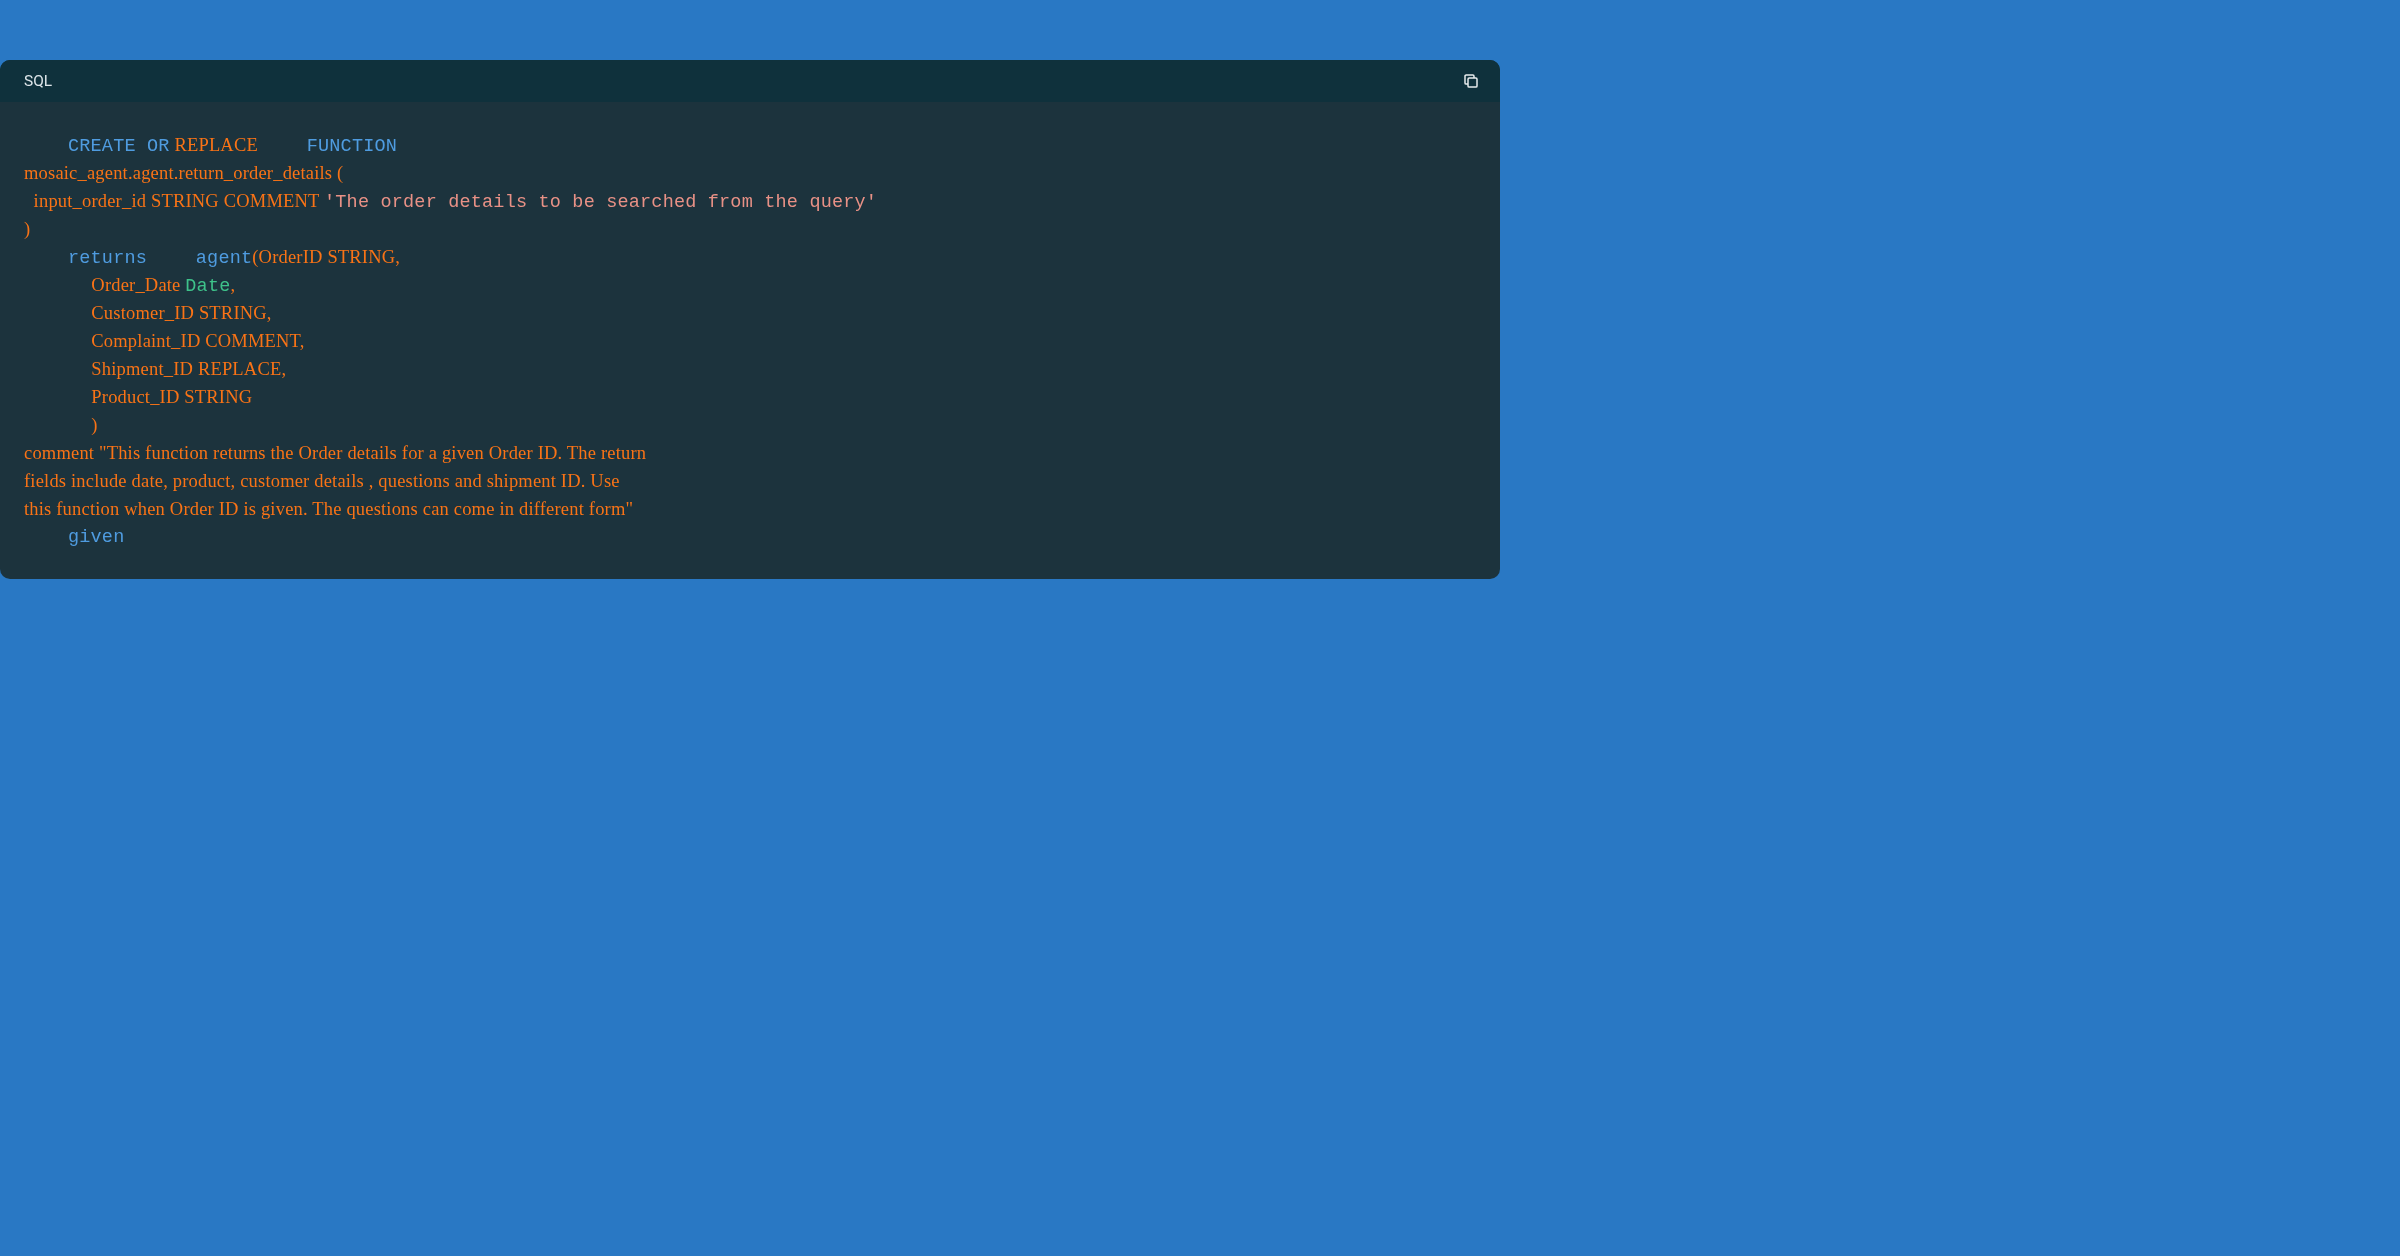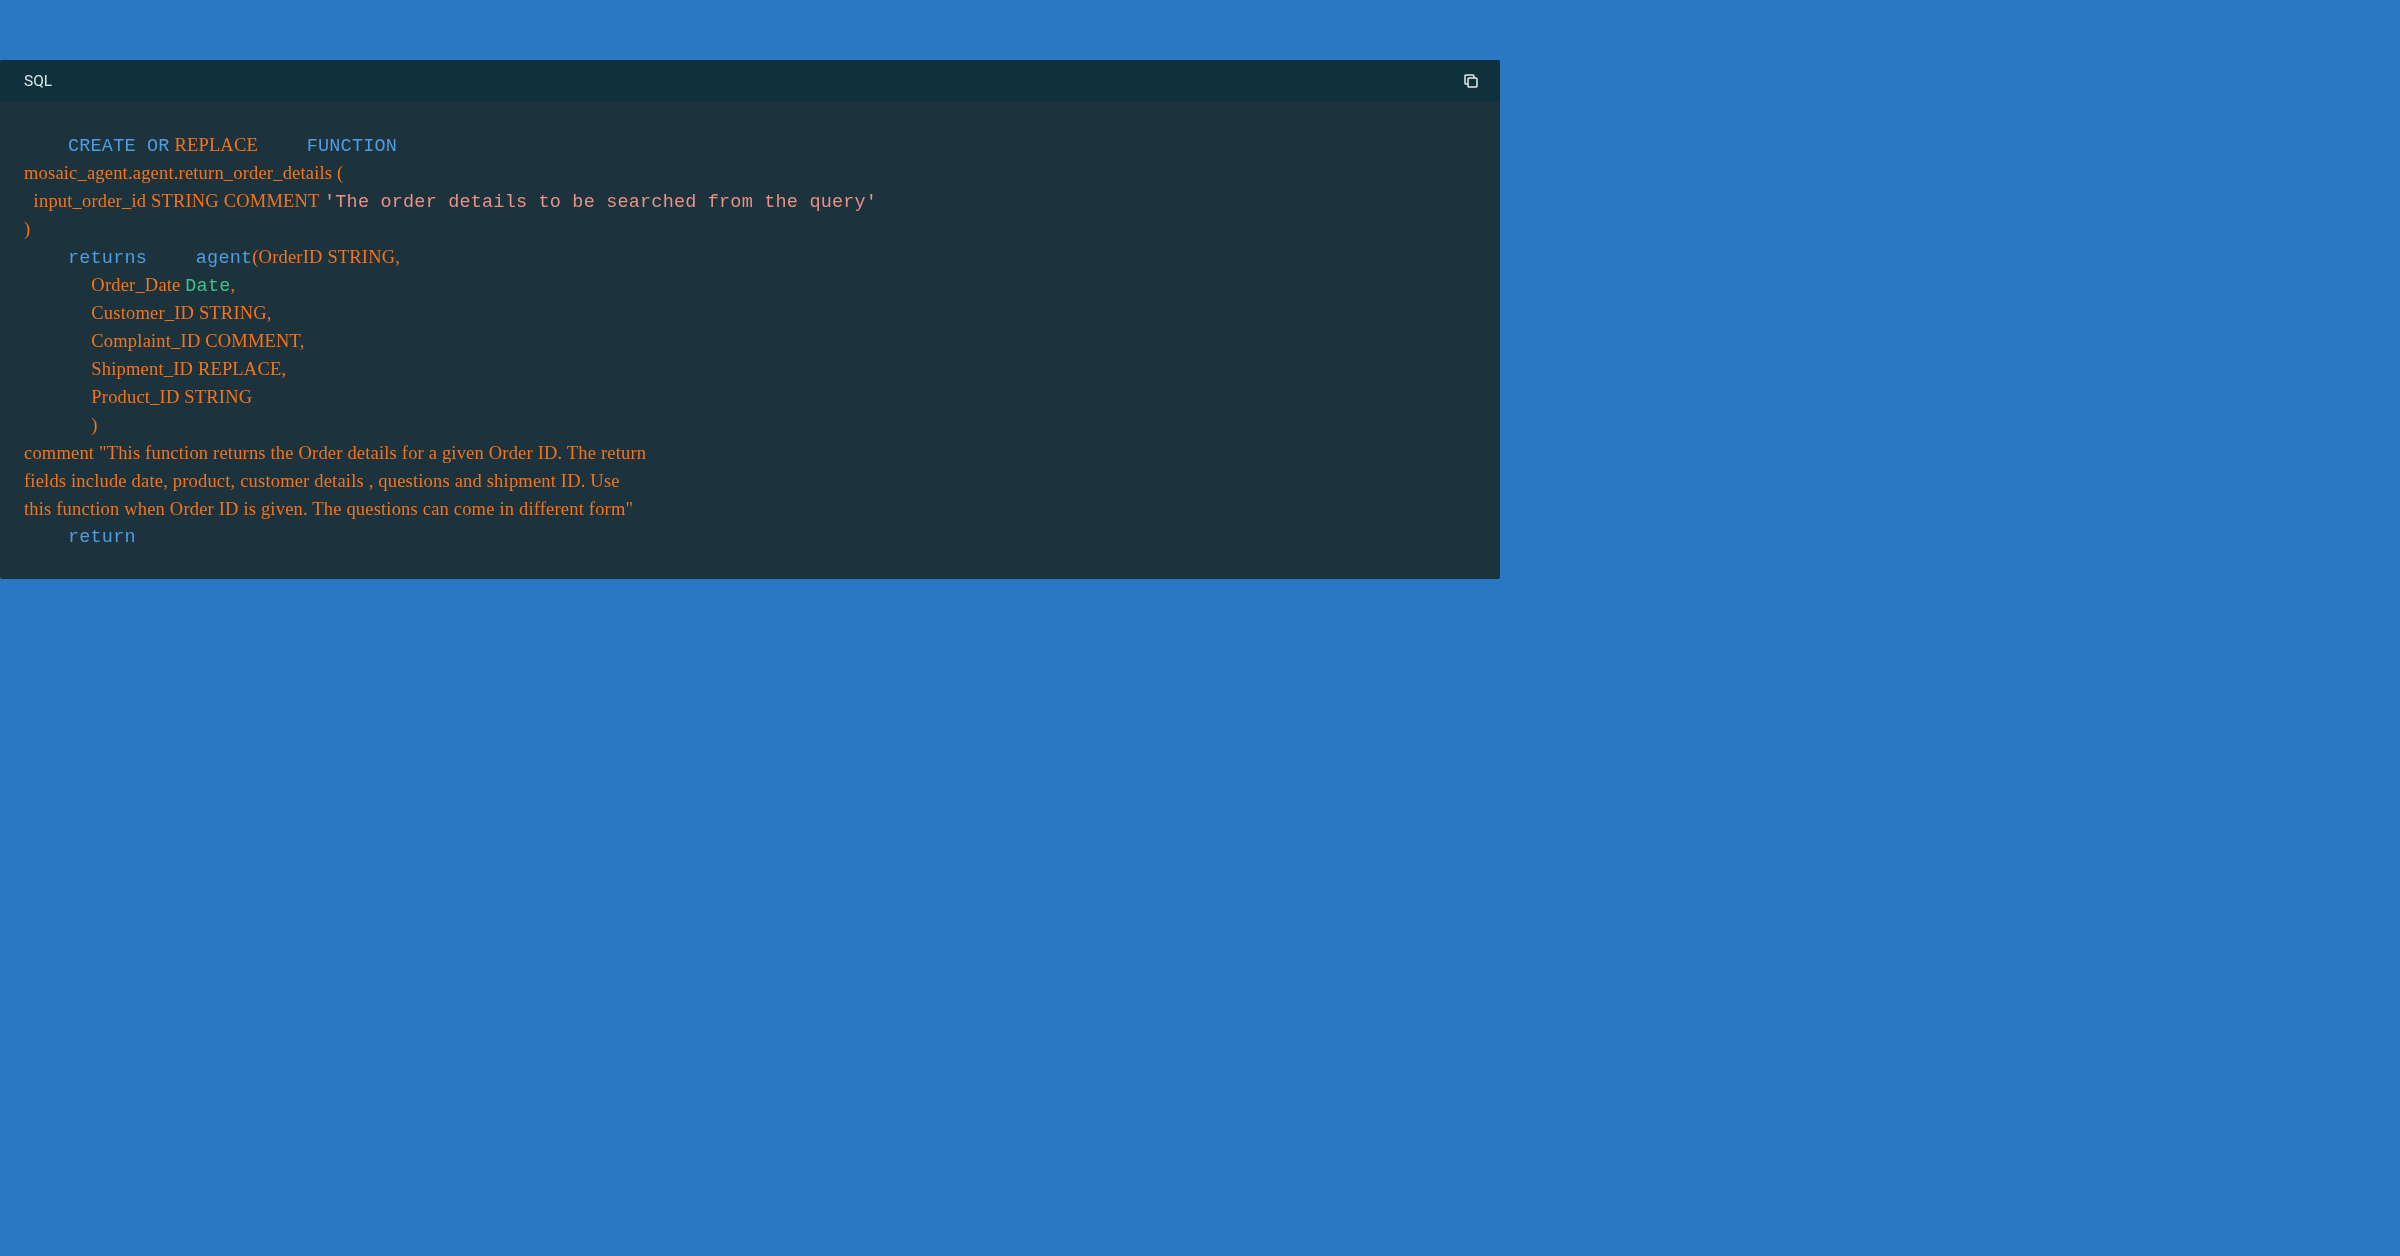--- a/index.html
+++ b/index.html
@@ -10,21 +10,21 @@
       font-family: -apple-system, BlinkMacSystemFont, "Segoe UI", Roboto, sans-serif;
       display: flex;
       align-items: flex-start;
       justify-content: center;
       padding-top: 60px;
       overflow: hidden;
     }
     .code-window {
       width: 1647px;
       background: #1c333d;
-      border-radius: 2px;
+      border-radius: 10px;
       overflow: hidden;
     }
     .titlebar {
       background: #0f313c;
       height: 42px;
       display: flex;
       align-items: center;
       justify-content: space-between;
       padding: 0 20px 0 24px;
     }
@@ -77,14 +77,14 @@
 <span class="kw">returns</span><span class="plain"> </span><span class="kw">agent</span><span class="plain">(OrderID STRING,</span>
 <span class="plain">              Order_Date </span><span class="type">Date</span><span class="plain">,</span>
 <span class="plain">              Customer_ID STRING,</span>
 <span class="plain">              Complaint_ID COMMENT,</span>
 <span class="plain">              Shipment_ID REPLACE,</span>
 <span class="plain">              Product_ID STRING</span>
 <span class="plain">              )</span>
 <span class="plain">comment "This function returns the Order details for a given Order ID. The return</span>
 <span class="plain">fields include date, product, customer details , questions and shipment ID. Use</span>
 <span class="plain">this function when Order ID is given. The questions can come in different form"</span>
-<span class="kw">return</span></div>
+<span class="kw">given</span></div>
 </div>
 
 </body></html>

